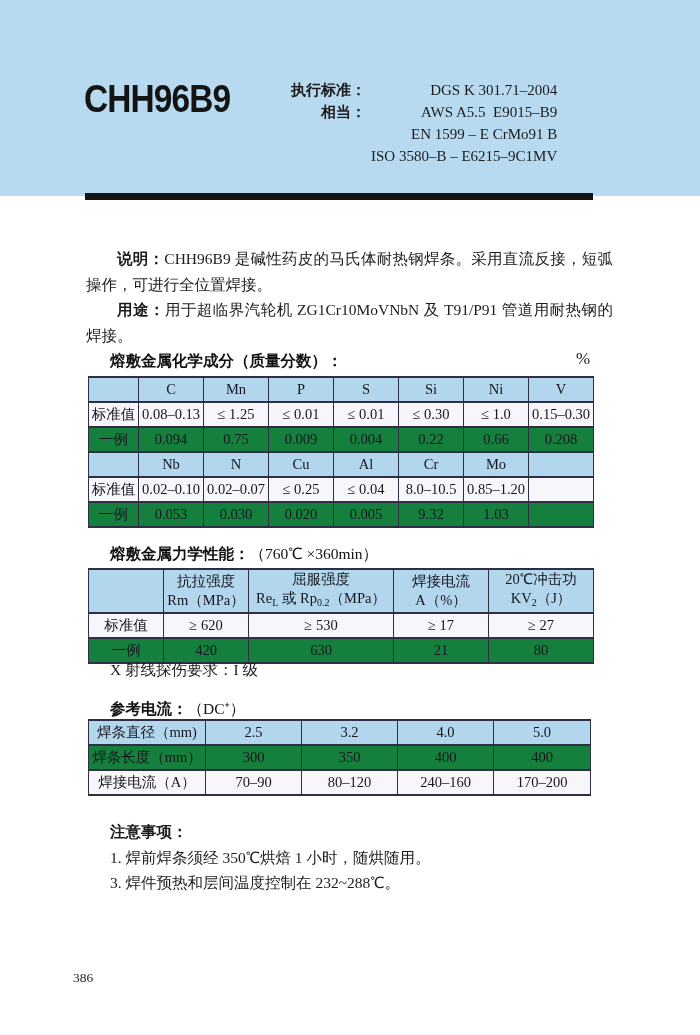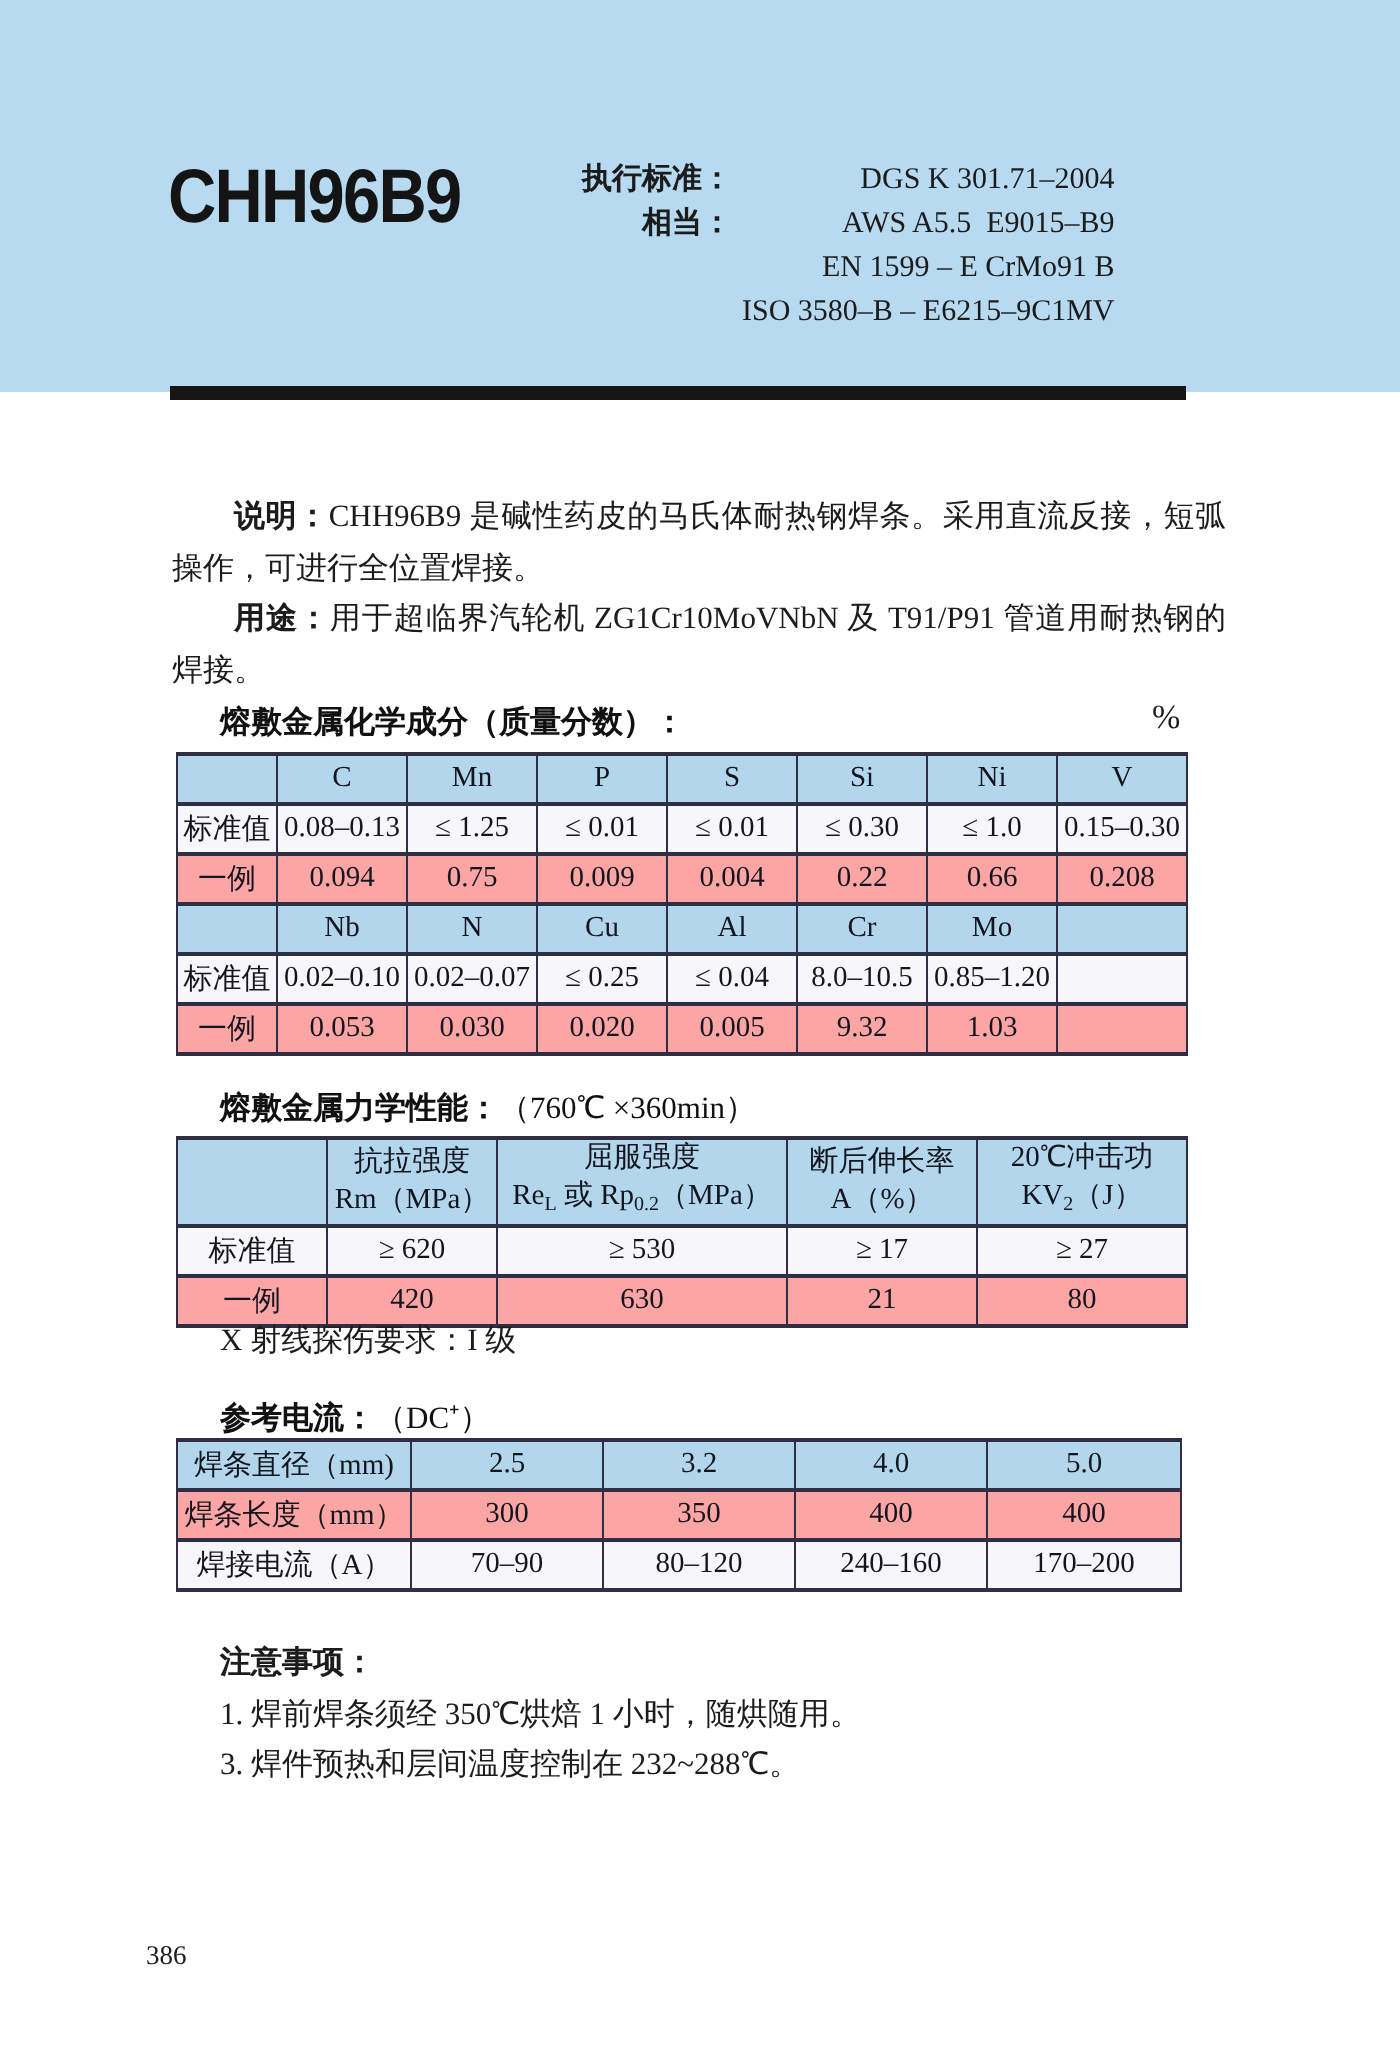--- a/index.html
+++ b/index.html
@@ -52,21 +52,21 @@
     position:absolute; border-collapse:collapse; table-layout:fixed;
     font-size:14.5px; color:#15151f;
   }
   table.dt td {
     border:1.4px solid #2e2e45;
     border-top-width:2.2px; border-bottom-width:2.2px;
     text-align:center; padding:0; height:23px; overflow:hidden;
   }
   .hd { background:#b2d6ec; }
   .r-light { background:#f7f7fb; }
-  .r-lav { background:#fca5a5; }
+  .r-lav { background:#15803d; }
   table.mech td.hdr2 { height:42px; line-height:19px; }
   .sb { font-size:10px; vertical-align:-3px; }
   .xray { position:absolute; left:110px; top:660px; font-size:15.5px; }
   .notes { position:absolute; left:110px; top:819px; font-size:15.5px; line-height:25.5px; }
   .notes .ntitle { font-family:"Liberation Sans", sans-serif; font-weight:700; }
   .notes div { margin:0; }
   .pagenum { position:absolute; left:73px; top:970px; font-size:13.5px; }
 </style>
 </head>
 <body>
@@ -186,21 +186,21 @@
     <td class="hd hdr2"></td>
     <td class="hd hdr2">
       <div>抗拉强度</div>
       <div>Rm（MPa）</div>
     </td>
     <td class="hd hdr2">
       <div>屈服强度</div>
       <div><span>Re</span><span class="sb">L</span><span> 或 Rp</span><span class="sb">0.2</span><span>（MPa）</span></div>
     </td>
     <td class="hd hdr2">
-      <div>断后伸长率</div>
+      <div>焊接电流</div>
       <div>A（%）</div>
     </td>
     <td class="hd hdr2">
       <div>20℃冲击功</div>
       <div><span>KV</span><span class="sb">2</span><span>（J）</span></div>
     </td>
   </tr>
   <tr>
     <td class="r-light">标准值</td>
     <td class="r-light">≥ 620</td>

